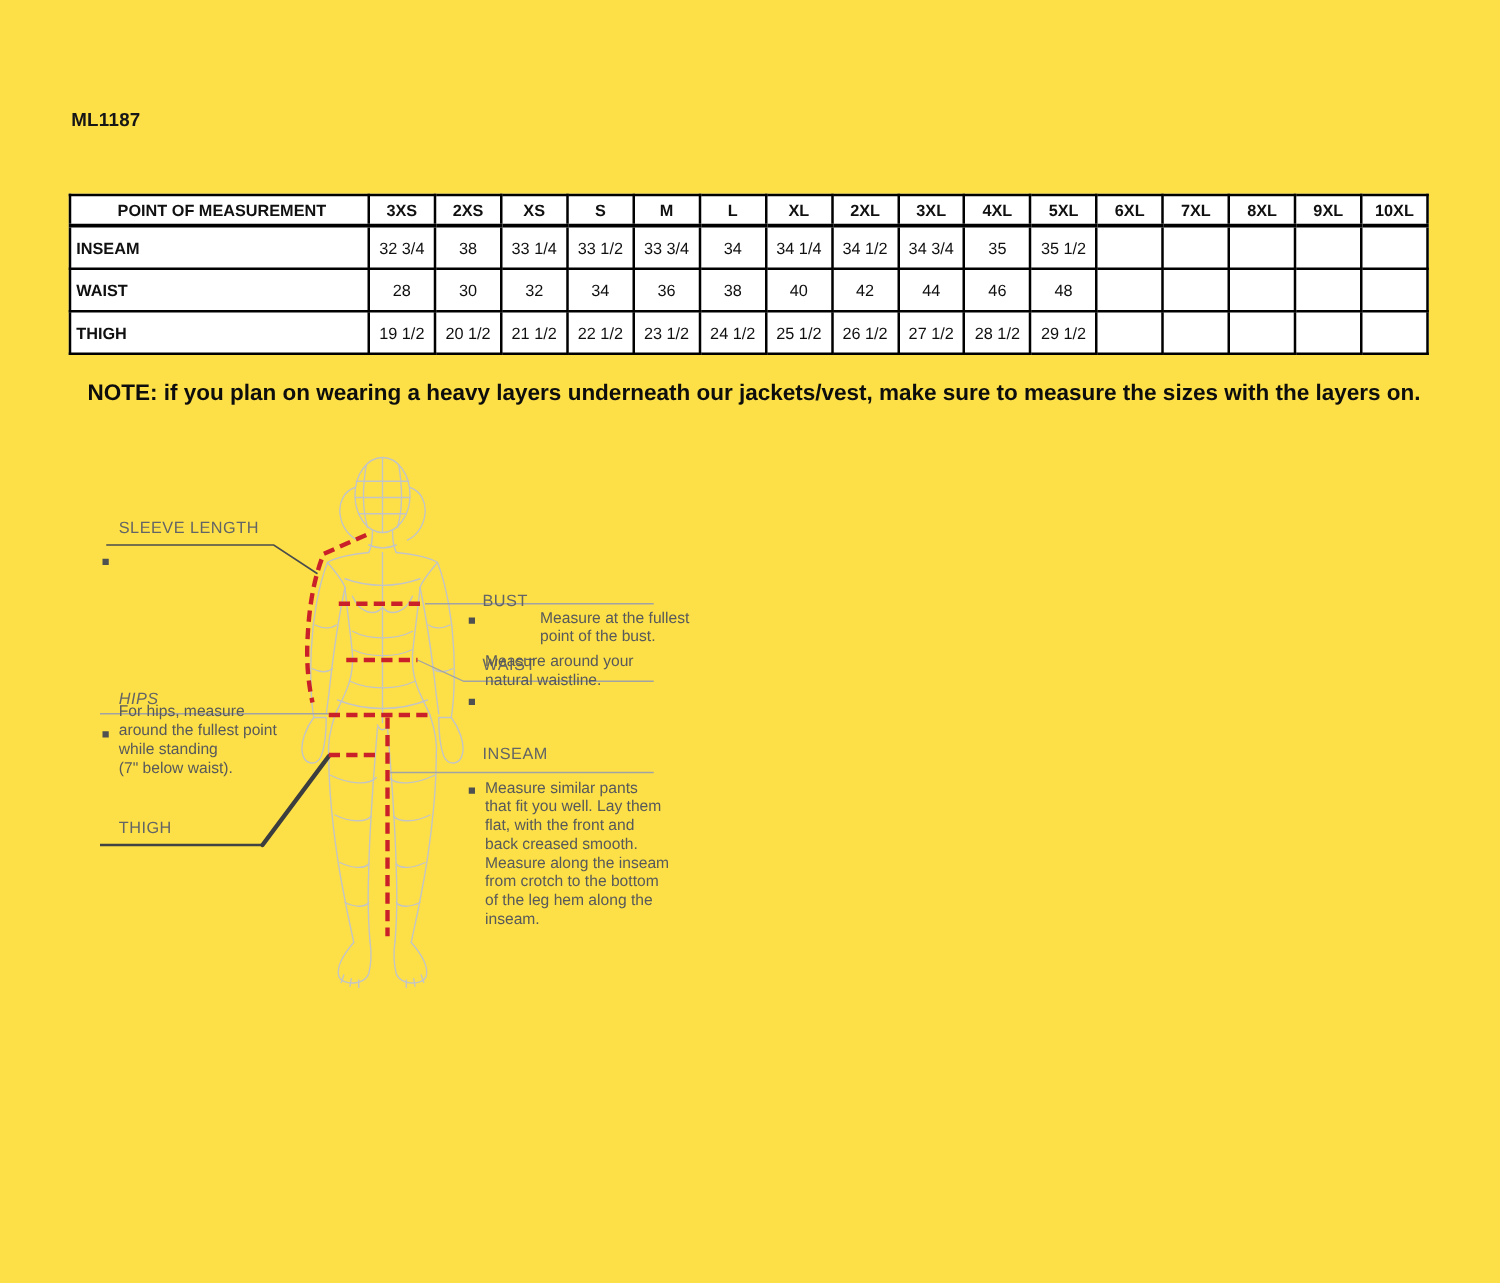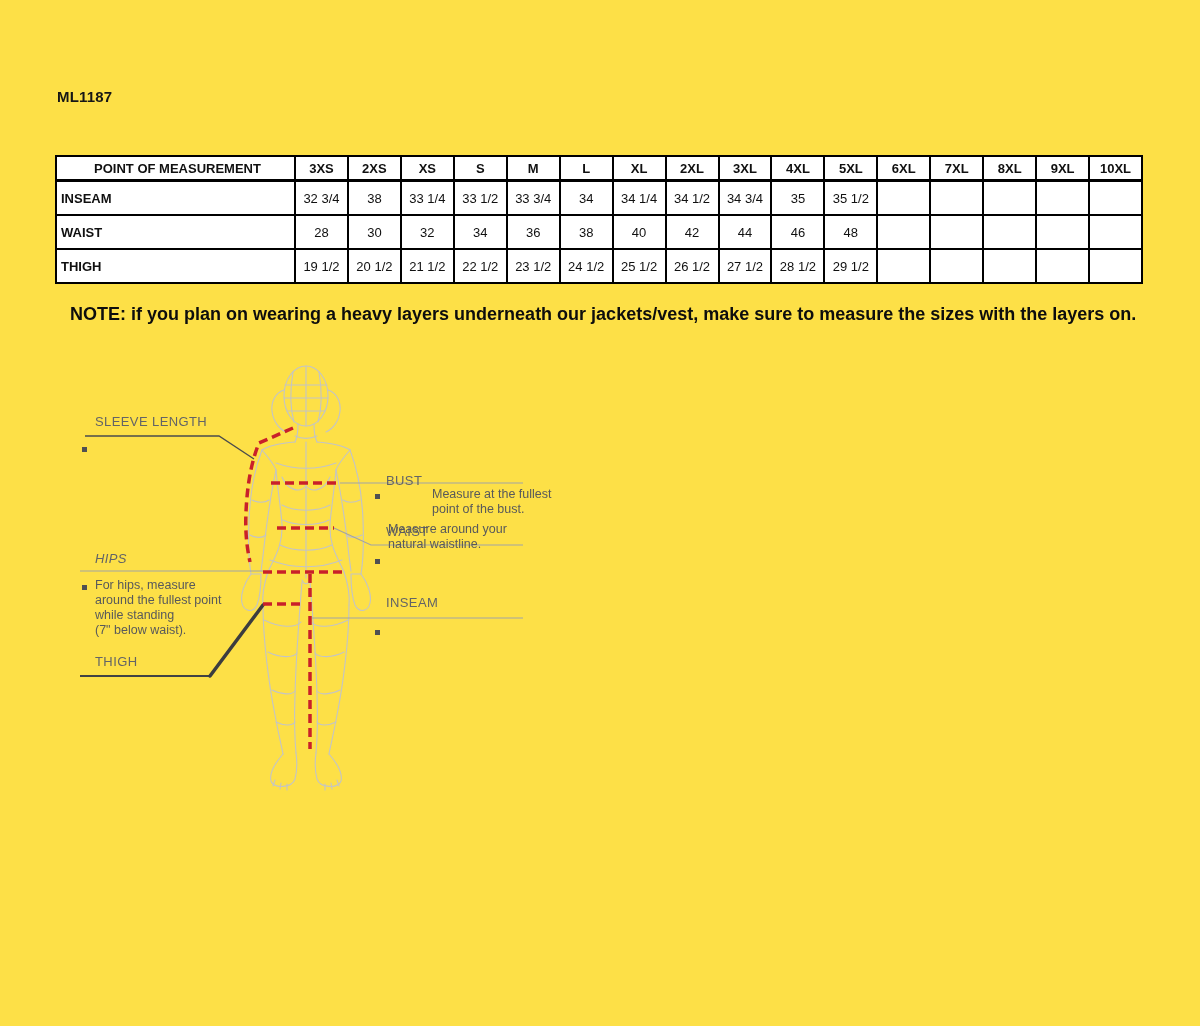--- a/index.html
+++ b/index.html
@@ -220,33 +220,41 @@
       <path class="measure-line" d="M263,604 H302"></path>
       <path class="measure-line" d="M310,574 V749"></path>
     </g>
   </svg>
 
   <div class="guide-title" style="left:95px;top:414px;">SLEEVE LENGTH</div>
   <span class="bullet" style="left:82px;top:447px;"></span>
 
   <div class="guide-title" style="left:95px;top:551px;font-style:italic;">HIPS</div>
   <span class="bullet" style="left:82px;top:585px;"></span>
-  <div class="guide-text" style="left:95px;top:578px;width:160px;">For hips, measure
+  <div class="guide-text" style="left:95px;top:562px;width:160px;">For hips, measure
 around the fullest point
 while standing
 (7" below waist).</div>
 
   <div class="guide-title" style="left:95px;top:654px;">THIGH</div>
 
   <div class="guide-title" style="left:386px;top:473px;">BUST</div>
   <span class="bullet" style="left:375px;top:494px;"></span>
   <div class="guide-text" style="left:388px;top:487px;width:150px;margin-left:44px;">Measure at the fullest
 point of the bust.</div>
 
   <div class="guide-title" style="left:386px;top:524px;">WAIST</div>
   <span class="bullet" style="left:375px;top:559px;"></span>
   <div class="guide-text" style="left:388px;top:522px;width:150px;">Measure around your
 natural waistline.</div>
 
   <div class="guide-title" style="left:386px;top:595px;">INSEAM</div>
   <span class="bullet" style="left:375px;top:630px;"></span>
+  <div class="guide-text" style="left:388px;top:623px;width:155px;">Measure similar pants
+that fit you well. Lay them
+flat, with the front and
+back creased smooth.
+Measure along the inseam
+from crotch to the bottom
+of the leg hem along the
+inseam.</div>
 
 </div>
 
 </body></html>

